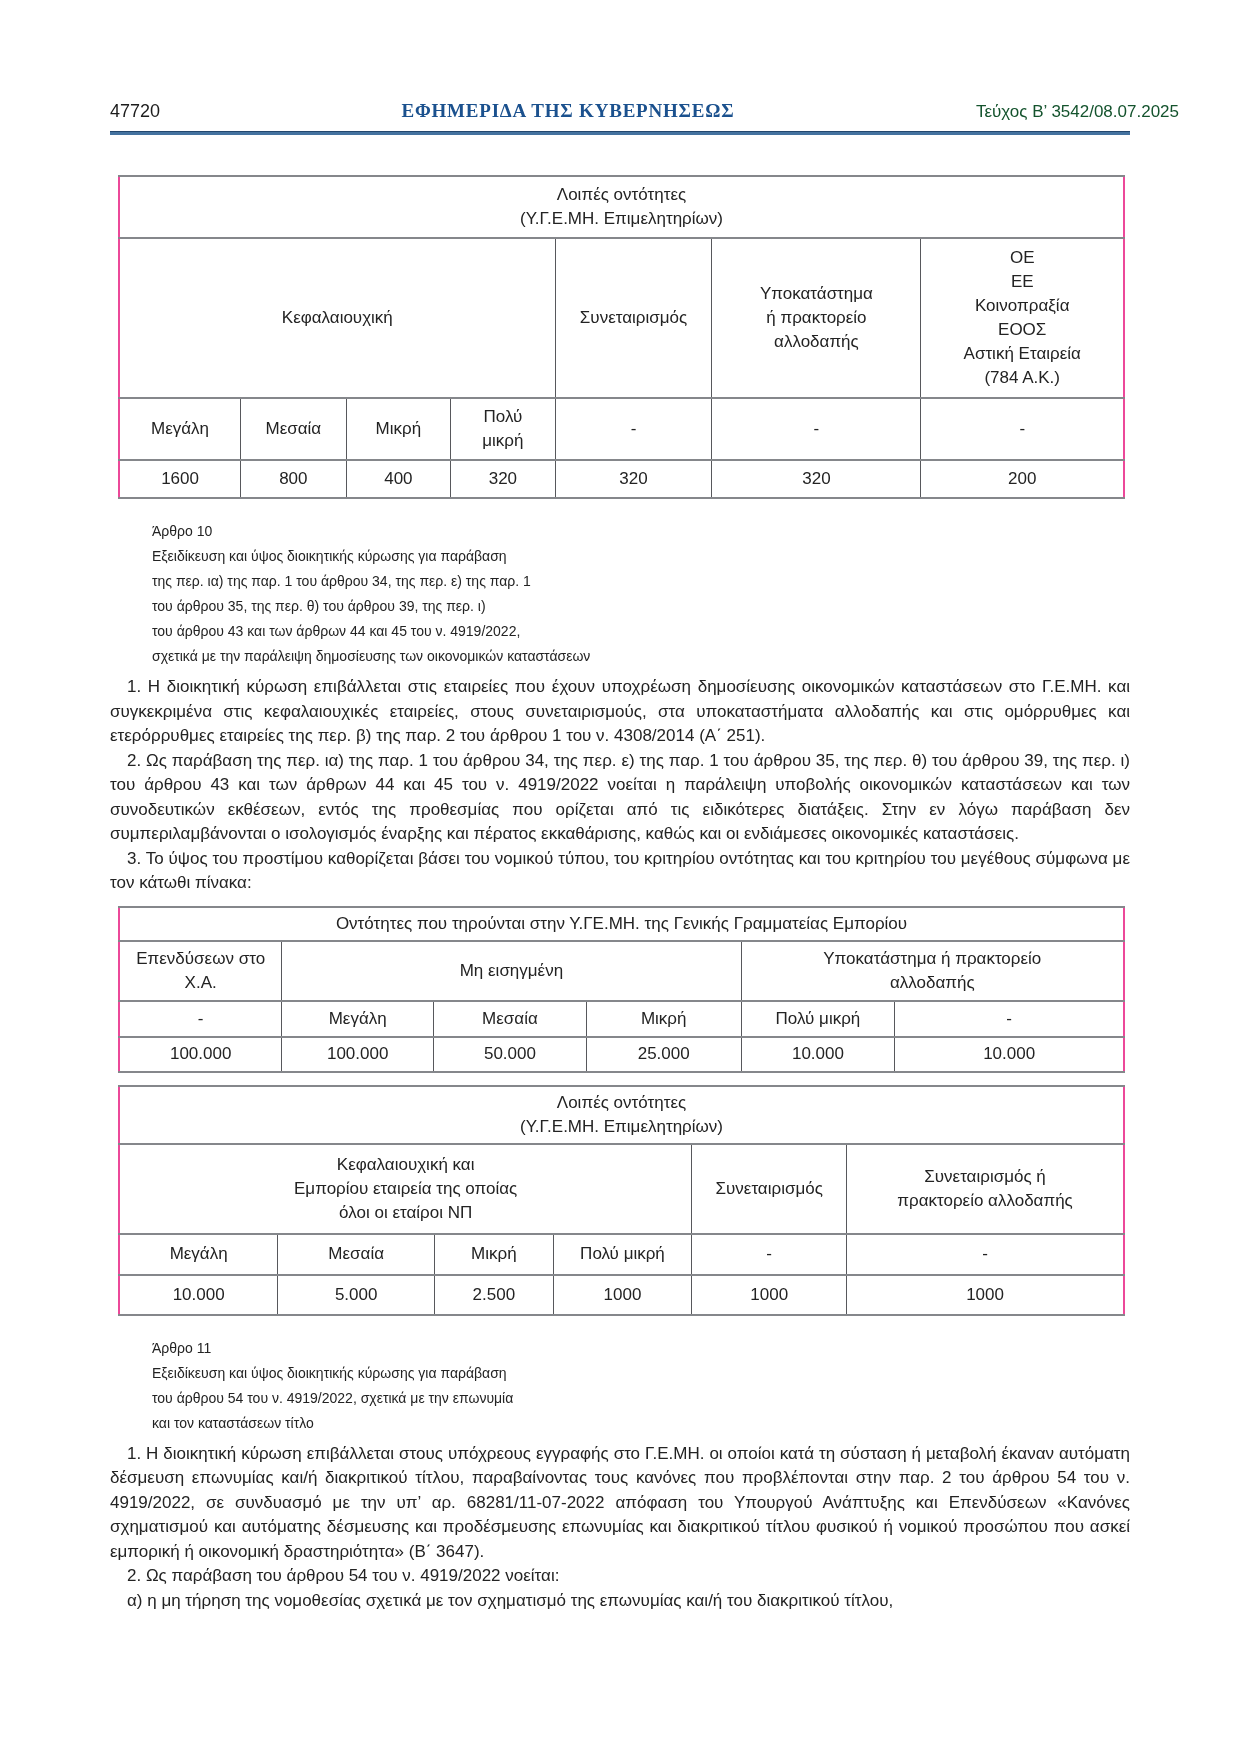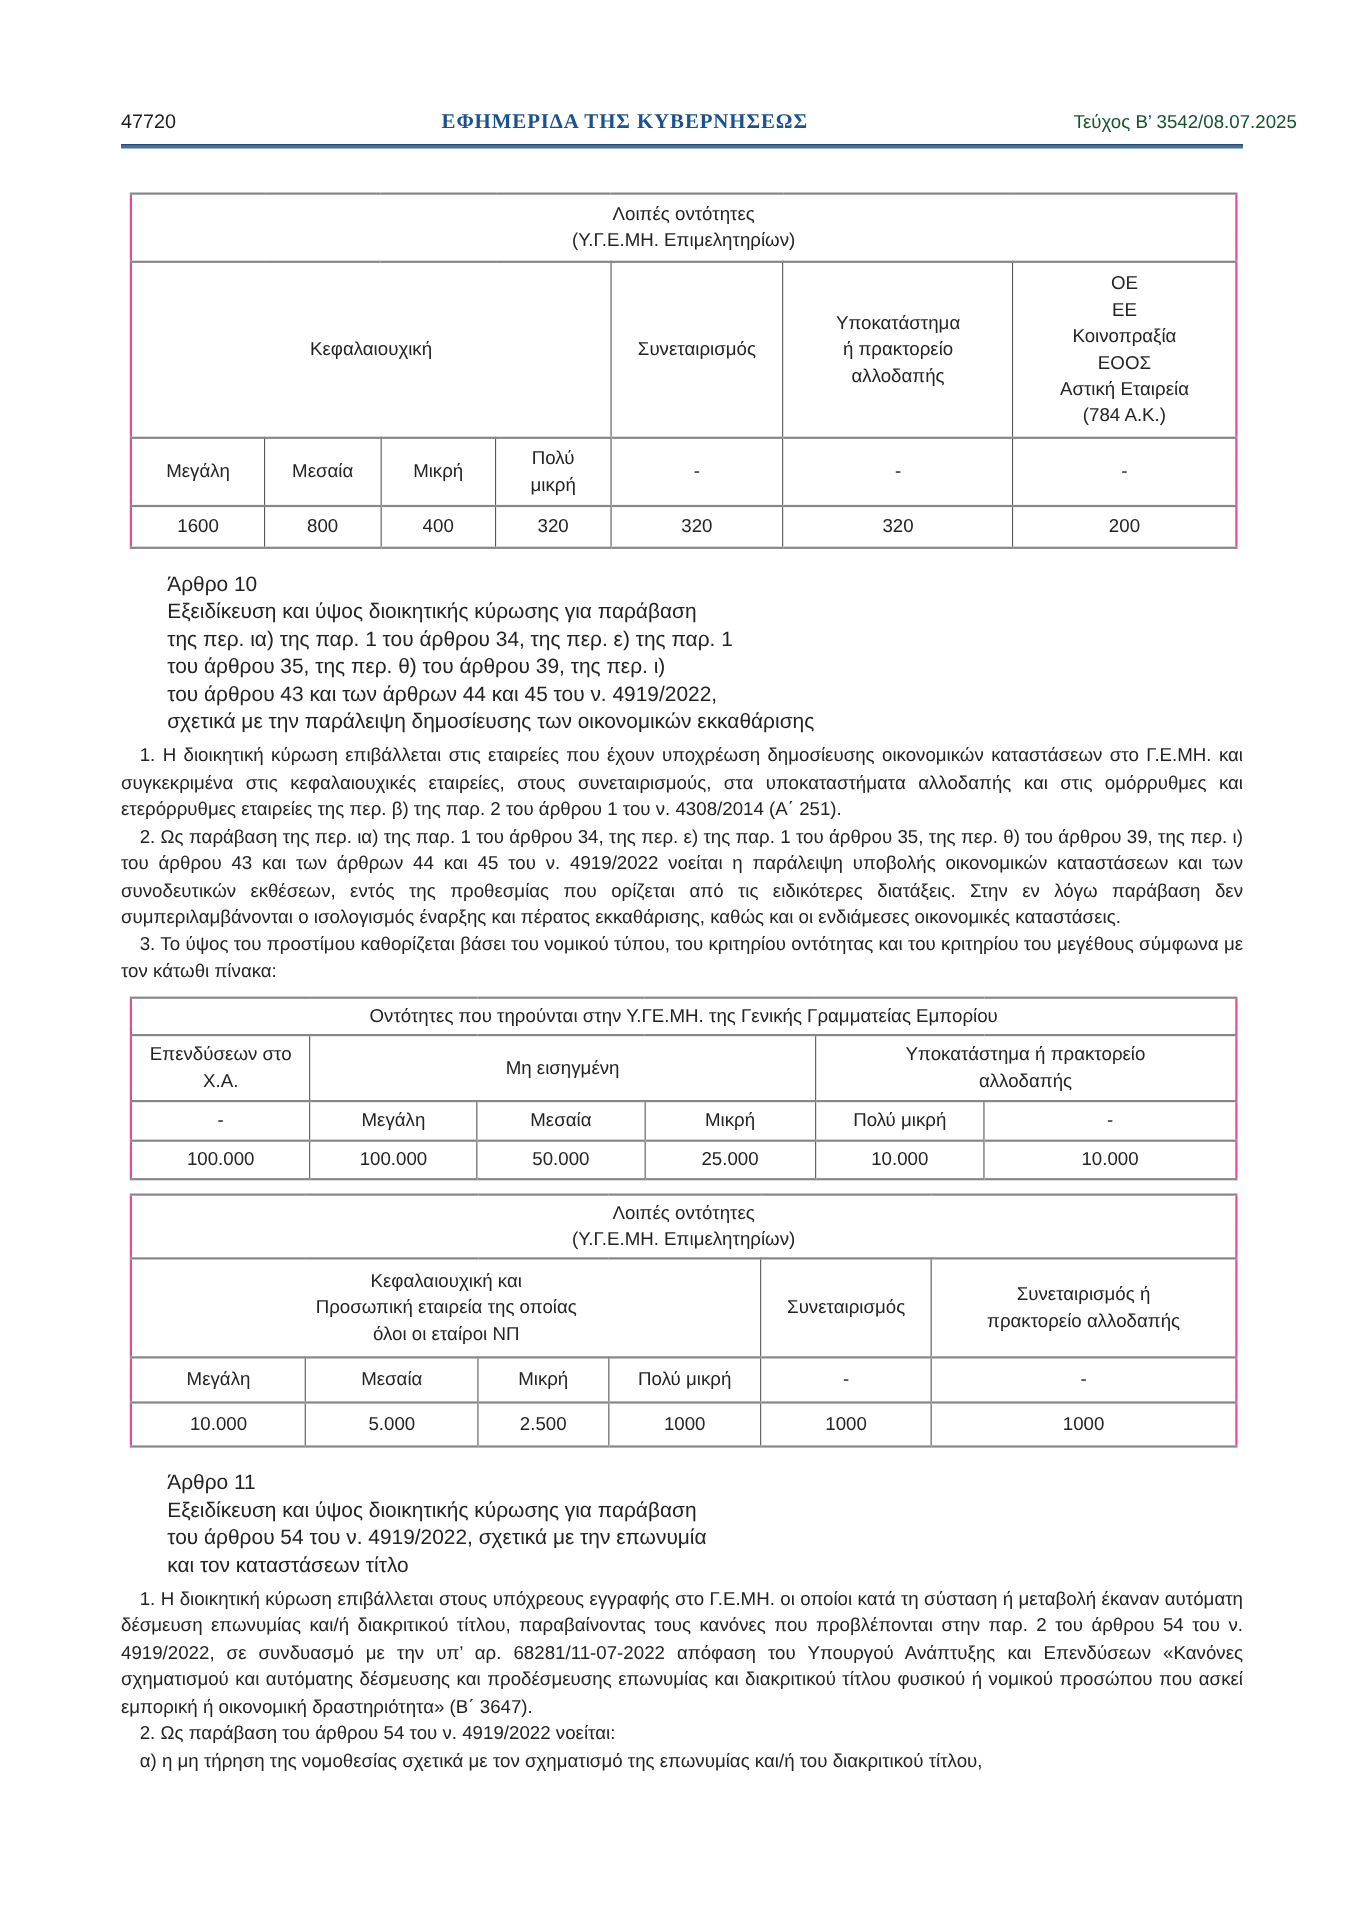--- a/index.html
+++ b/index.html
@@ -65,21 +65,21 @@
   .t2 .r-groups  td { height:52px; }
   .t2 .r-sizes   td { height:28px; }
   .t2 .r-values  td { height:27px; }
   .t3 .r-caption td { height:50px; }
   .t3 .r-groups  td { height:82px; }
   .t3 .r-sizes   td { height:33px; }
   .t3 .r-values  td { height:32px; }
   
   .article-head {
     margin:20px 111px 0 152px;
-    font-size:19px;
+    font-size:14px;
     line-height:25px;
     color:#232323;
   }
   
   .body-text {
     margin:6px 111px 0 110px;
     text-align:justify;
     font-size:17px;
     line-height:24.5px;
     color:#232323;
@@ -155,21 +155,21 @@
     </tr>
   </tbody>
     </table>
 
   <div class="article-head">
     <div>Άρθρο 10</div>
     <div>Εξειδίκευση και ύψος διοικητικής κύρωσης για παράβαση</div>
     <div>της περ. ια) της παρ. 1 του άρθρου 34, της περ. ε) της παρ. 1</div>
     <div>του άρθρου 35, της περ. θ) του άρθρου 39, της περ. ι)</div>
     <div>του άρθρου 43 και των άρθρων 44 και 45 του ν. 4919/2022,</div>
-    <div>σχετικά με την παράλειψη δημοσίευσης των οικονομικών εκκαθάρισης</div>
+    <div>σχετικά με την παράλειψη δημοσίευσης των οικονομικών καταστάσεων</div>
   </div>
 
   <div class="body-text">
     <p>1. Η διοικητική κύρωση επιβάλλεται στις εταιρείες που έχουν υποχρέωση δημοσίευσης οικονομικών καταστάσεων στο Γ.Ε.ΜΗ. και συγκεκριμένα στις κεφαλαιουχικές εταιρείες, στους συνεταιρισμούς, στα υποκαταστήματα αλλοδαπής και στις ομόρρυθμες και ετερόρρυθμες εταιρείες της περ. β) της παρ. 2 του άρθρου 1 του ν. 4308/2014 (Α΄ 251).</p>
     <p>2. Ως παράβαση της περ. ια) της παρ. 1 του άρθρου 34, της περ. ε) της παρ. 1 του άρθρου 35, της περ. θ) του άρθρου 39, της περ. ι) του άρθρου 43 και των άρθρων 44 και 45 του ν. 4919/2022 νοείται η παράλειψη υποβολής οικονομικών καταστάσεων και των συνοδευτικών εκθέσεων, εντός της προθεσμίας που ορίζεται από τις ειδικότερες διατάξεις. Στην εν λόγω παράβαση δεν συμπεριλαμβάνονται ο ισολογισμός έναρξης και πέρατος εκκαθάρισης, καθώς και οι ενδιάμεσες οικονομικές καταστάσεις.</p>
     <p>3. Το ύψος του προστίμου καθορίζεται βάσει του νομικού τύπου, του κριτηρίου οντότητας και του κριτηρίου του μεγέθους σύμφωνα με τον κάτωθι πίνακα:</p>
   </div>
 
   <table class="t t2">
     <colgroup>
@@ -226,21 +226,21 @@
     <tbody>
         <tr class="r-caption">
       <td colspan="6">
         <div>Λοιπές οντότητες</div>
         <div>(Υ.Γ.Ε.ΜΗ. Επιμελητηρίων)</div>
       </td>
     </tr>
     <tr class="r-groups">
       <td colspan="4">
         <div>Κεφαλαιουχική και</div>
-        <div>Προσωπική εταιρεία της οποίας</div>
+        <div>Εμπορίου εταιρεία της οποίας</div>
         <div>όλοι οι εταίροι ΝΠ</div>
       </td>
       <td>Συνεταιρισμός</td>
       <td>
         <div>Συνεταιρισμός ή</div>
         <div>πρακτορείο αλλοδαπής</div>
       </td>
     </tr>
     <tr class="r-sizes">
       <td>Μεγάλη</td>

